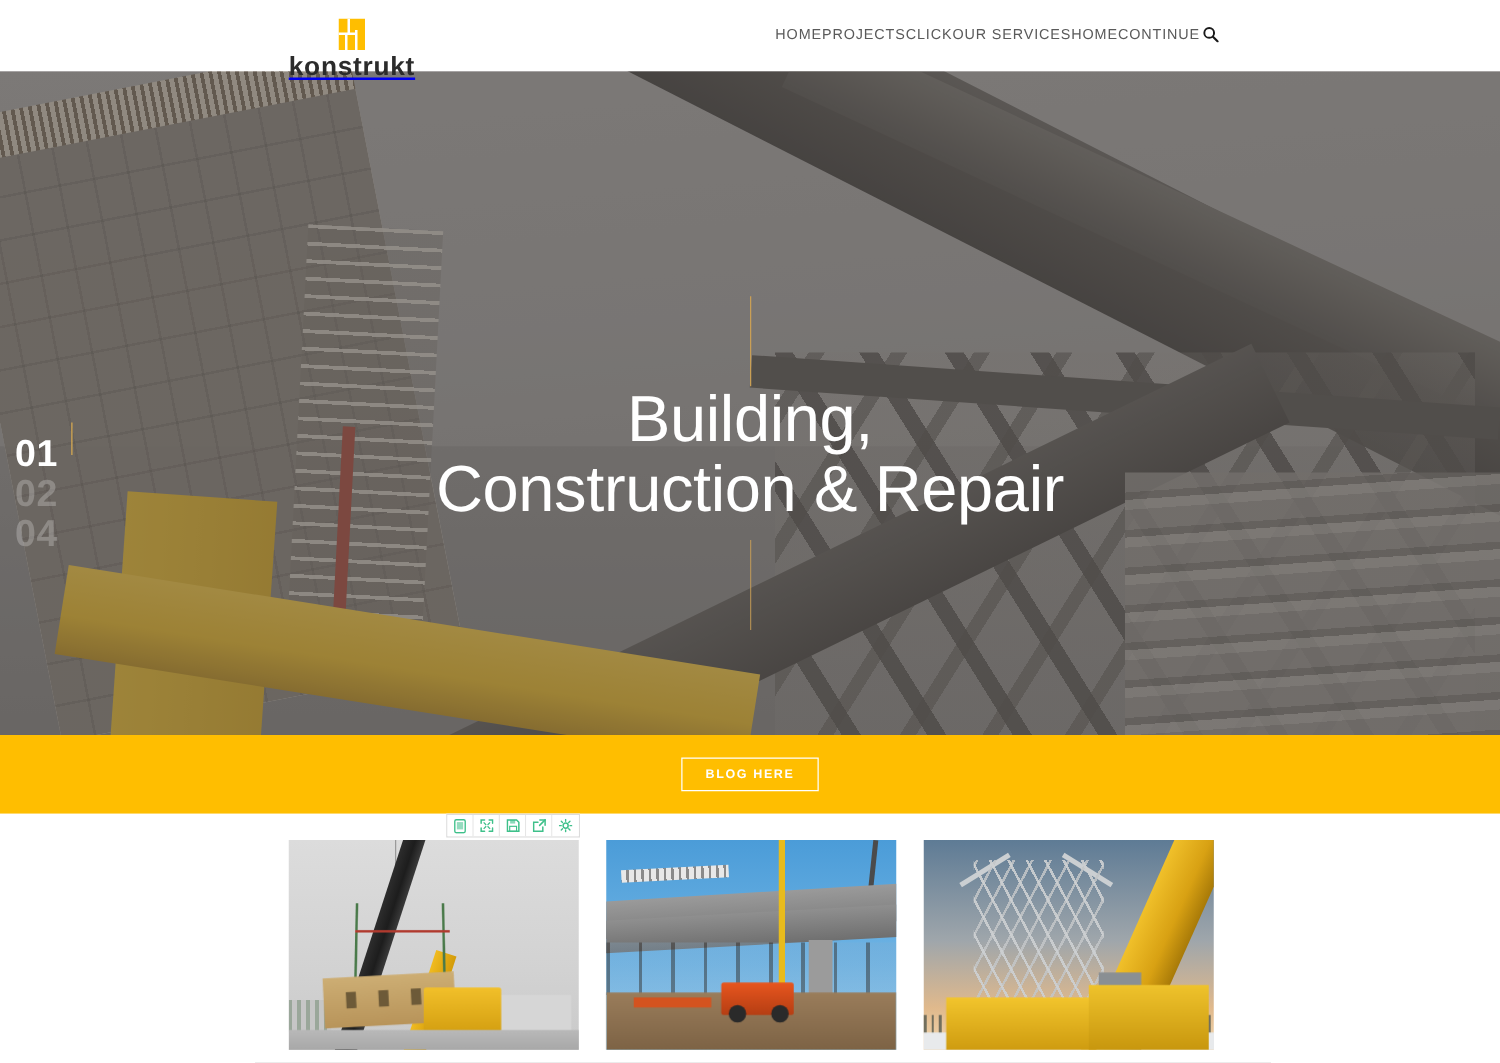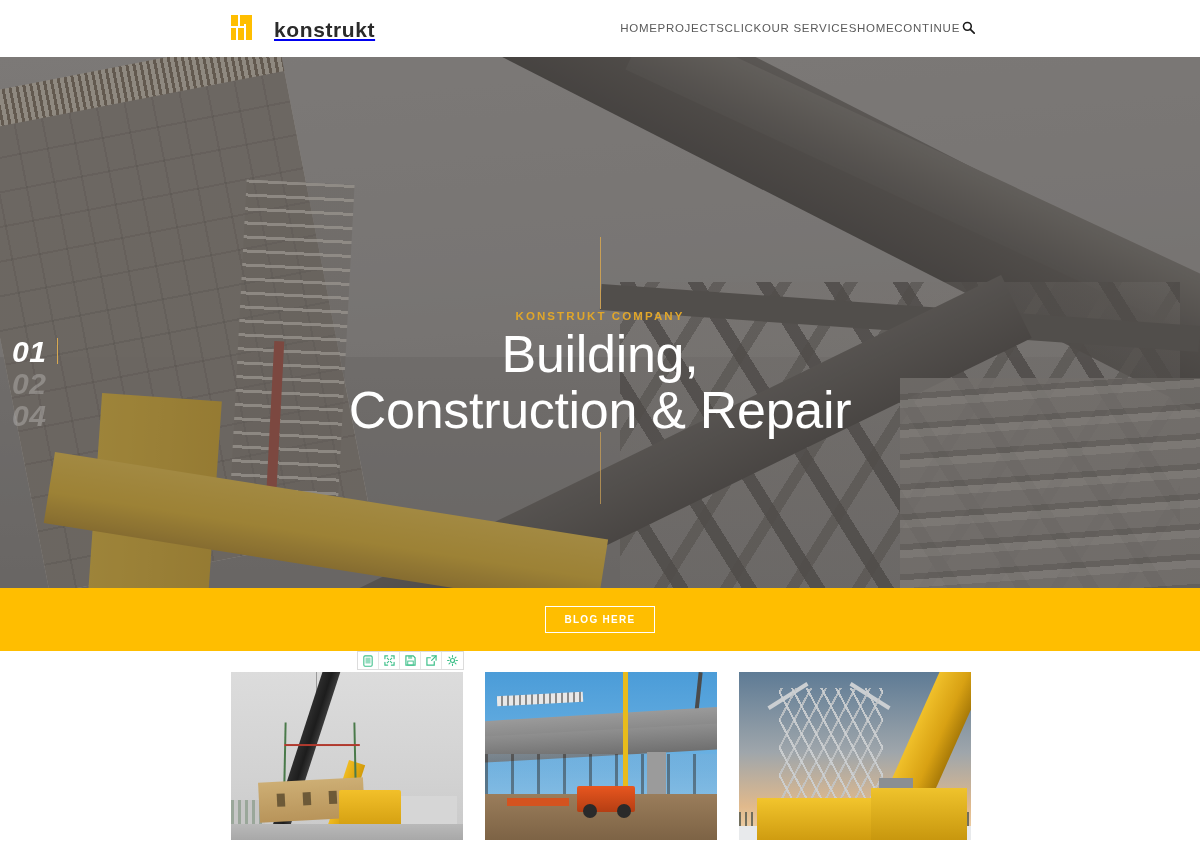--- a/index.html
+++ b/index.html
@@ -22,23 +22,24 @@
     display: flex;
     align-items: center;
     z-index: 50;
   }
 
   .brand {
     position: absolute;
     left: 231px;
     top: 15px;
     display: flex;
-    align-items: flex-end;
-    gap: 22px;
+    align-items: center;
+    gap: 3px;
     cursor: pointer;
+    flex-direction: column;
   }
 
   .brand-mark {
     position: relative;
     width: 21px;
     height: 25px;
     background: #ffbe00;
     flex: none;
   }
   .brand-mark .v1 {
@@ -237,24 +238,23 @@
   .hero-tint {
     position: absolute;
     inset: 0;
     background: rgba(88, 84, 82, 0.52);
   }
 
   
   .slide-counter {
     position: absolute;
     left: 12px;
-    top: 280px;
+    top: 292px;
     z-index: 8;
     font-family: "Liberation Sans", sans-serif;
-    font-style: italic;
   }
   .slide-num {
     font-size: 30px;
     font-weight: 700;
     line-height: 1;
     margin-bottom: 2px;
     letter-spacing: 0.5px;
     cursor: pointer;
   }
   .slide-num.active { color: #ffffff; }
@@ -660,21 +660,20 @@
     <div class="slide-num active">01</div>
     <div class="slide-num dim">02</div>
     <div class="slide-num dim">04</div>
   </div>
   <div class="slide-tick"></div>
 
   <div class="hero-rule"></div>
   <div class="hero-rule-lower"></div>
 
   <div class="hero-copy">
-    <div class="hero-eyebrow">KONSTRUKT COMPANY</div>
     <h1 class="hero-title">
       <span>Building,</span>
       <span class="line2">Construction &amp; Repair</span>
     </h1>
   </div>
 
 </section>
 
 <section class="cta-bar">
   <button class="cta-button">BLOG HERE</button>

